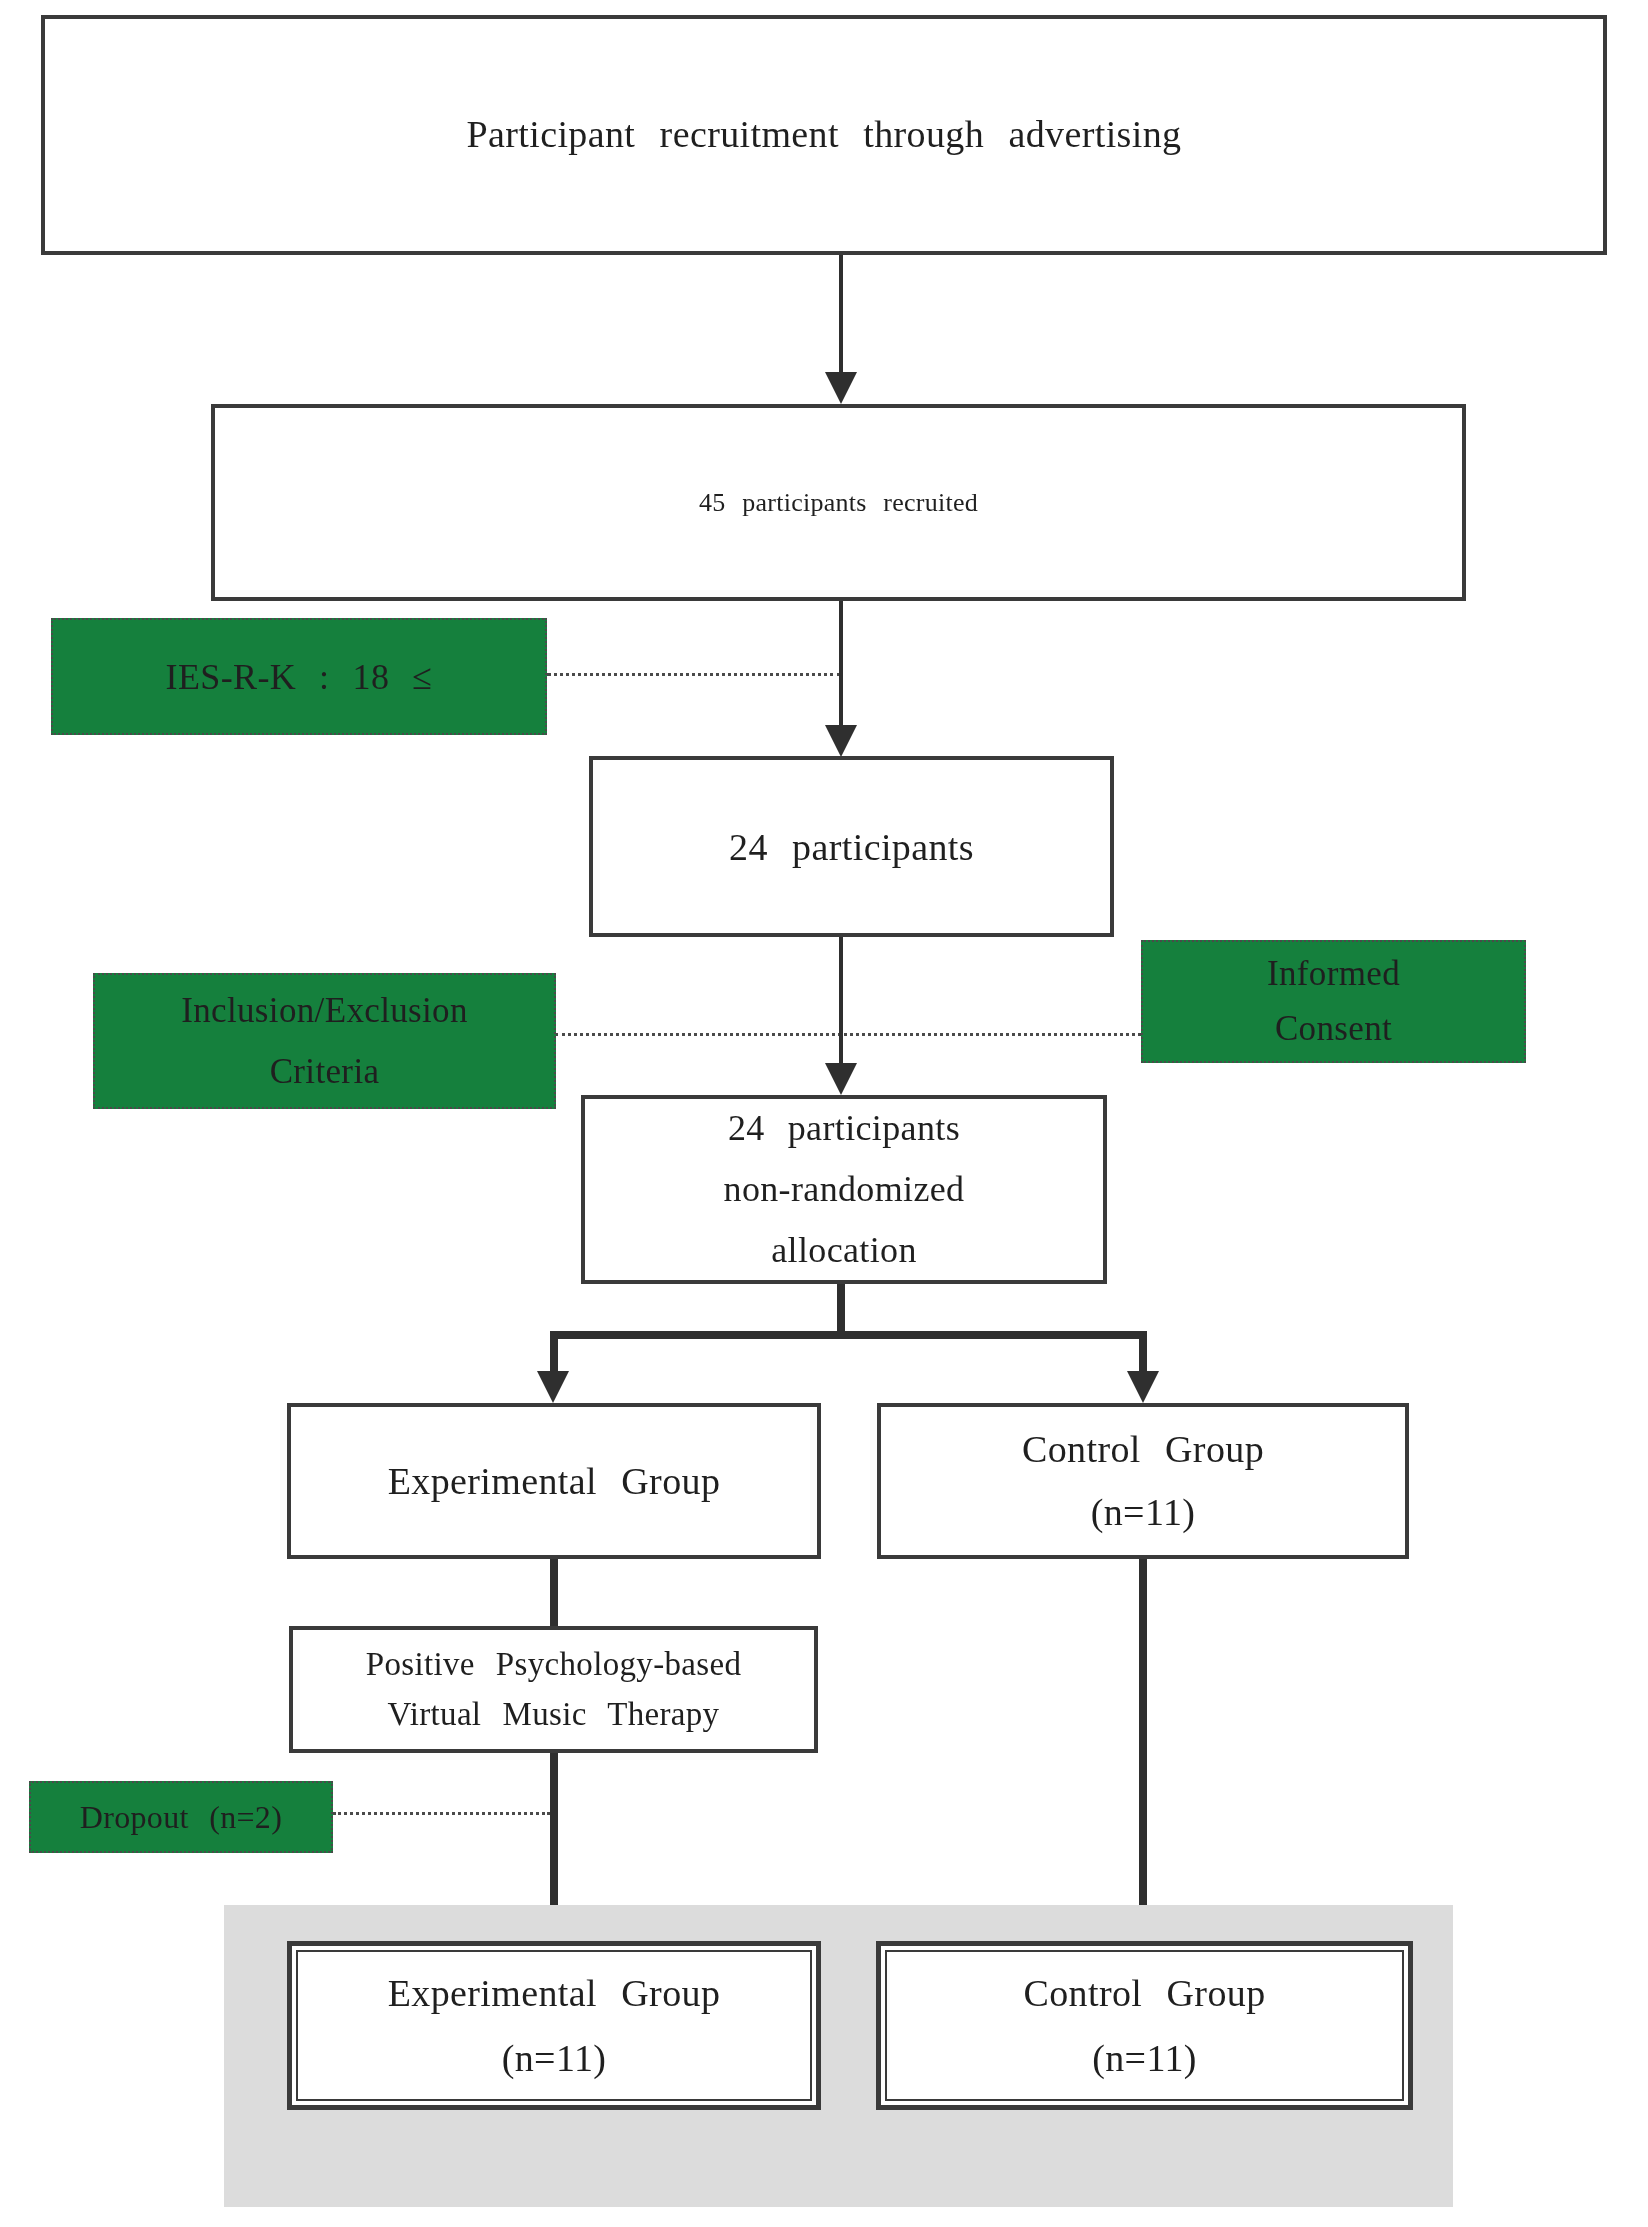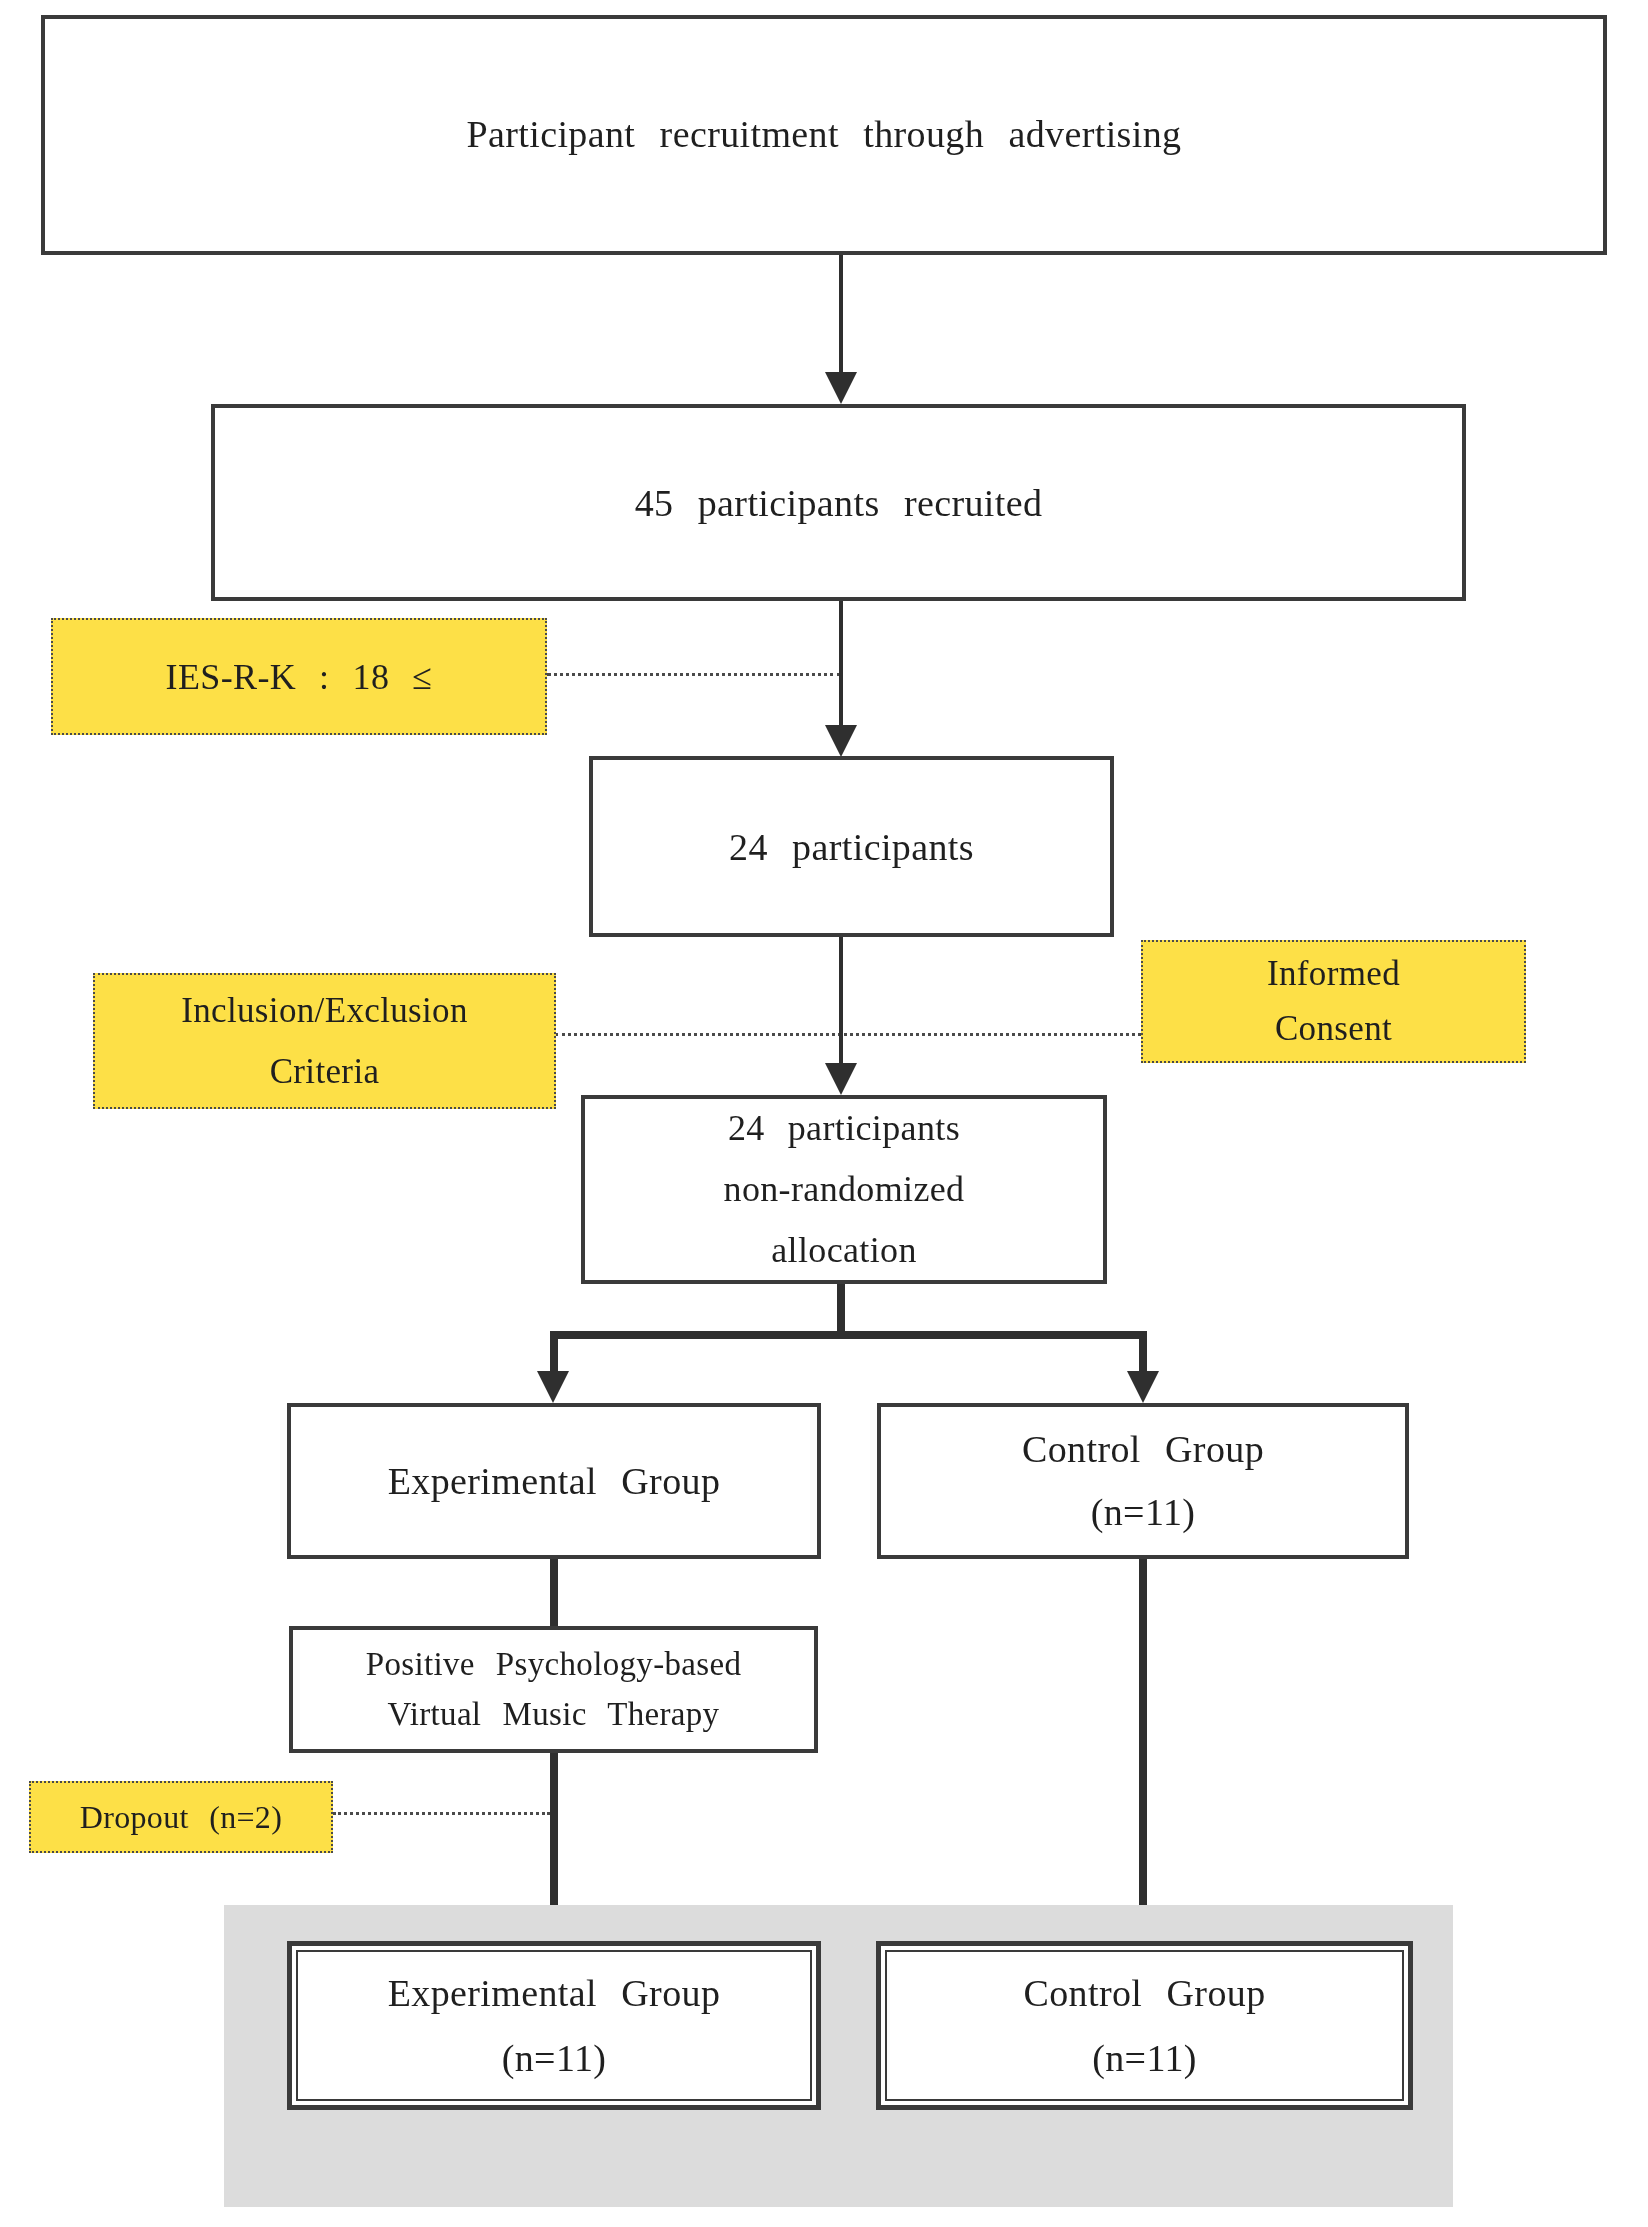--- a/index.html
+++ b/index.html
@@ -21,21 +21,21 @@
   .box {
     position:absolute;
     background:#ffffff;
     border:4.3px solid var(--border);
     box-sizing:border-box;
     display:flex; align-items:center; justify-content:center;
     text-align:center;
   }
   .dashedbox {
     position:absolute;
-    background:#fde047;
+    background:#15803d;
     border:2.9px dotted var(--dot);
     box-sizing:border-box;
     display:flex; align-items:center; justify-content:center;
     text-align:center;
   }
   .panel { position:absolute; background:var(--panel); }
   .dbl-outer {
     position:absolute;
     background:#ffffff;
     border:5px solid var(--border);
@@ -92,21 +92,21 @@
 
   <div class="panel" style="left:224px; top:1905px; width:1229px; height:302px;"></div>
 
   <div class="box" style="left:41px; top:14.5px; width:1566px; height:240px;">
     <div class="txt" style="font-size:38px; line-height:1.7;">
       <div>Participant recruitment through advertising</div>
     </div>
   </div>
 
   <div class="box" style="left:211px; top:404px; width:1255px; height:197px;">
-    <div class="txt" style="font-size:38px;">45 participants recruited</div>
+    <div class="txt" style="font-size:26px;">45 participants recruited</div>
   </div>
 
   <div class="dashedbox" style="left:51px; top:618px; width:496px; height:117px;">
     <div class="txt" style="font-size:36px;">IES-R-K : 18 ≤</div>
   </div>
 
   <div class="box" style="left:589px; top:756px; width:525px; height:181px;">
     <div class="txt" style="font-size:38px;">24 participants</div>
   </div>
 

